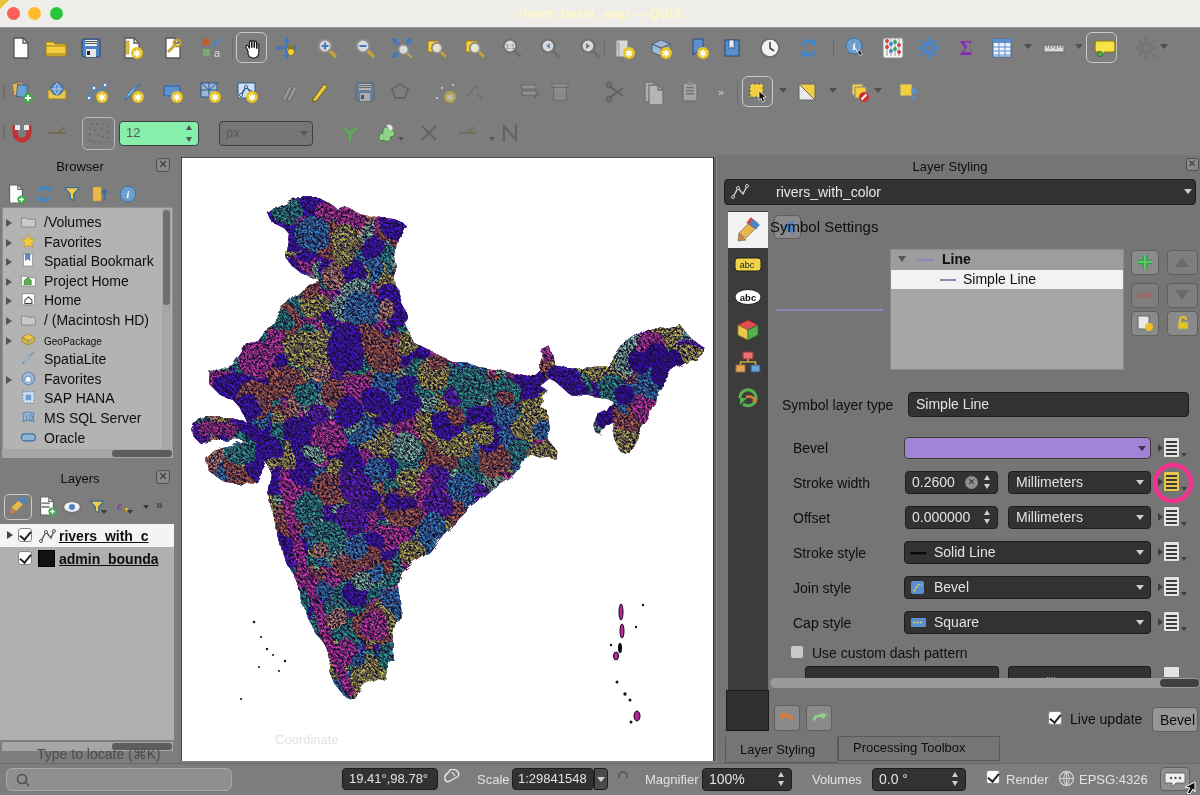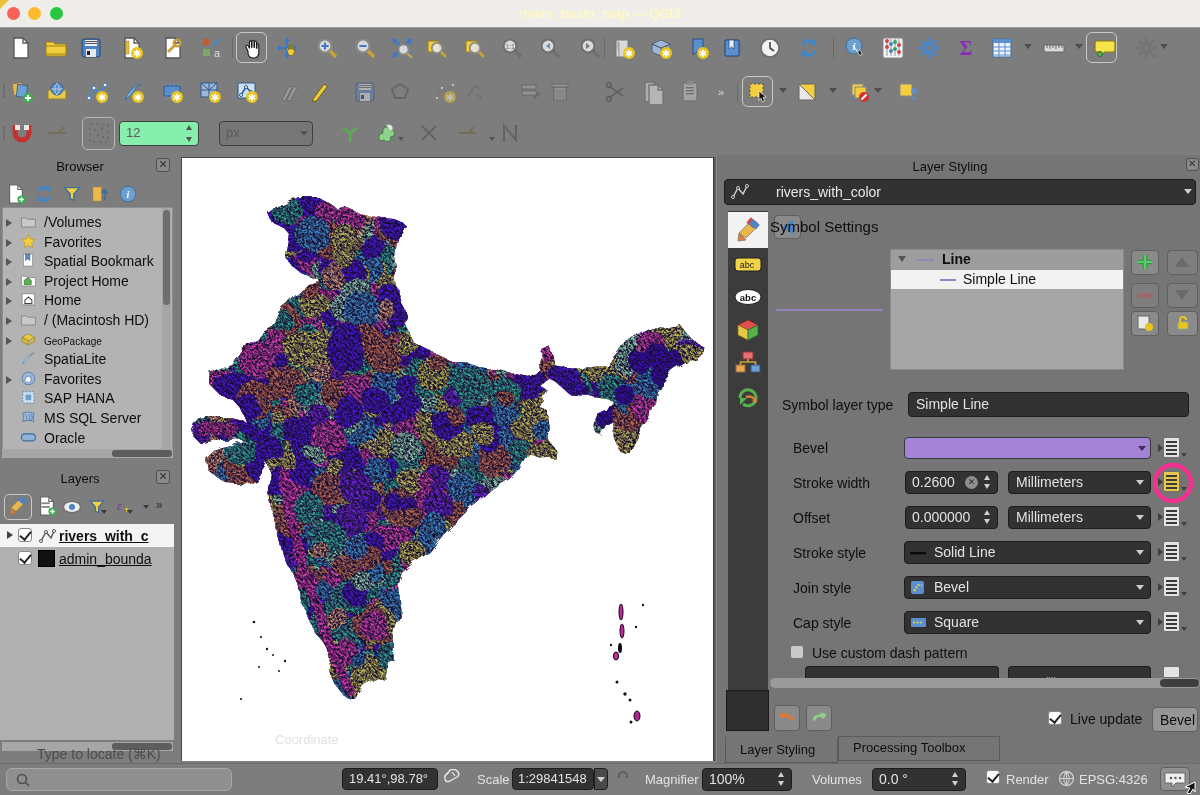--- a/index.html
+++ b/index.html
@@ -713,21 +713,21 @@
 <div class="cb" style="left:18px;top:528px"></div>
 <svg class="ic" style="left:38px;top:527px" width="18" height="18">
     <path d="M3 14 L8 5 L13 11 L16 4" fill="none" stroke="#555" stroke-width="1.4"></path>
     <circle cx="3" cy="14" r="1.5" fill="#fff" stroke="#555"></circle>
     <circle cx="8" cy="5" r="1.5" fill="#fff" stroke="#555"></circle>
     <circle cx="16" cy="4" r="1.5" fill="#fff" stroke="#555"></circle>
   </svg>
 <div class="lbl" style="left:59px;top:528px;width:115px;overflow:hidden;font-size:14px;font-weight:bold;text-decoration:underline">rivers_with_c</div>
 <div class="cb" style="left:18px;top:551px"></div>
 <div class="abs" style="left:38px;top:550px;width:17px;height:17px;background:#111;border:1px solid #000"></div>
-<div class="lbl" style="left:59px;top:551px;width:115px;overflow:hidden;font-size:14px;font-weight:normal;text-decoration:underline">admin_bounda</div>
+<div class="lbl" style="left:59px;top:551px;width:115px;overflow:hidden;font-size:14px;font-weight:bold;text-decoration:underline">admin_bounda</div>
 <div class="abs" style="left:2px;top:742px;width:171px;height:9px;background:#a6a6a6"></div>
 <div class="abs" style="left:112px;top:743px;width:60px;height:7px;background:#5d5d5d;border-radius:3px"></div>
 <div class="abs" style="left:181px;top:157px;width:532px;height:604px;background:#ffffff;border-left:1px solid #4a4a4a;border-top:1px solid #4a4a4a"></div>
 <svg id="map" style="position:absolute;left:181px;top:157px" width="532" height="604" viewBox="181 157 532 604">
     <defs>
       <clipPath id="cp">
         <polygon points="303.0,196.0 317.0,196.0 328.0,202.0 337.0,209.0 346.0,206.0 358.0,212.0 370.0,216.0 382.0,218.0 394.0,219.0 403.0,223.0 408.0,228.0 403.0,230.0 398.0,238.0 396.0,248.0 395.0,258.0 397.0,268.0 396.0,278.0 398.0,288.0 401.0,298.0 404.0,308.0 406.0,315.0 404.0,322.0 414.0,343.0 432.0,352.0 449.0,360.0 469.0,362.0 479.0,367.0 499.0,370.0 515.0,374.0 529.0,377.0 539.6,371.0 537.9,362.2 541.4,348.9 548.5,345.4 552.9,356.0 553.8,364.8 560.9,367.5 573.2,368.4 585.6,367.5 599.8,366.6 608.6,366.6 610.4,358.6 619.3,348.0 629.9,340.9 644.0,332.1 654.7,326.8 668.8,328.5 679.5,324.1 690.1,337.4 697.1,342.7 703.3,346.2 702.5,351.5 695.4,358.6 683.0,363.9 672.4,371.0 663.5,381.6 656.4,392.3 654.7,404.6 649.4,417.0 640.5,429.4 633.4,441.8 629.9,448.9 624.6,452.8 619.3,450.7 615.7,438.3 613.1,422.3 606.9,425.9 601.6,435.6 596.3,433.0 593.6,424.1 597.1,415.3 606.9,410.8 613.1,401.1 608.6,399.3 591.0,396.7 573.2,395.8 569.7,394.0 555.5,381.6 546.7,375.4 540.5,379.9 539.3,385.2 545.8,388.7 543.2,402.0 538.4,405.4 548.5,411.7 550.8,430.3 547.6,438.3 556.4,450.7 555.5,458.6 541.4,459.5 534.3,456.9 523.7,456.9 517.5,470.1 509.5,479.0 500.7,484.3 490.9,491.4 481.2,500.2 468.8,509.1 458.2,519.7 447.6,530.3 437.0,541.8 429.9,551.6 417.5,560.4 413.1,563.1 401.6,572.8 398.0,587.0 400.7,604.7 401.6,611.7 395.4,627.7 393.6,638.3 393.6,659.5 385.6,659.9 383.9,673.7 386.5,679.9 377.7,678.1 364.4,684.3 352.9,698.8 348.5,698.1 341.4,693.2 335.2,684.3 330.8,673.7 329.9,664.8 327.2,654.2 323.7,643.6 317.5,634.7 311.3,624.1 305.1,613.5 301.6,602.9 298.9,590.5 295.4,579.9 290.1,569.3 287.4,563.9 283.9,555.1 281.2,544.5 278.5,533.9 275.9,523.2 272.4,512.6 269.7,502.0 267.9,489.6 271.0,474.0 269.0,468.0 266.0,462.0 261.0,469.0 256.0,477.0 250.0,481.0 240.0,486.0 228.0,485.0 218.0,478.0 207.0,469.0 205.0,458.0 213.0,450.0 222.0,447.0 232.0,445.0 242.0,443.0 247.0,442.0 238.0,440.0 225.0,441.0 212.0,441.0 200.0,443.0 194.0,437.0 191.0,429.0 196.0,421.0 206.0,417.0 218.0,417.0 230.0,417.0 242.0,420.0 248.0,424.0 244.0,415.0 240.0,410.0 237.8,405.5 230.8,397.6 221.0,395.8 211.3,386.1 210.4,372.8 218.4,368.4 231.6,363.9 242.3,348.9 252.9,344.5 260.0,333.8 271.5,327.7 278.5,311.7 287.4,304.6 295.4,295.8 299.8,292.3 308.0,284.0 316.0,282.0 320.0,280.0 310.0,276.0 300.0,272.0 292.0,266.0 286.0,257.0 290.0,235.0 284.0,228.0 272.0,222.0 268.0,213.0 278.0,206.0 290.0,200.0"></polygon>
       </clipPath>
       <filter id="df" x="-8%" y="-8%" width="116%" height="116%">
         <feTurbulence type="fractalNoise" baseFrequency="0.045" numOctaves="3" seed="11" result="t"></feTurbulence>

